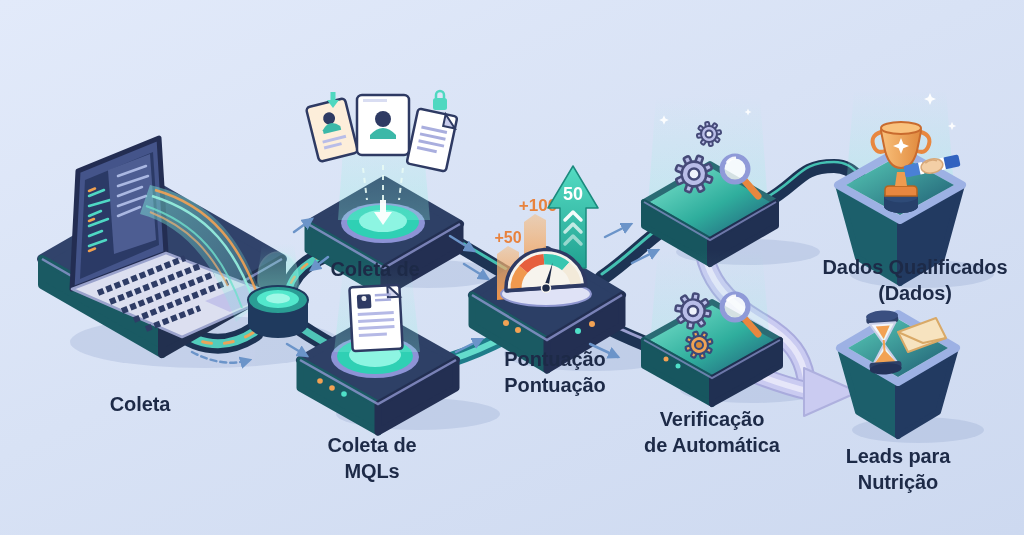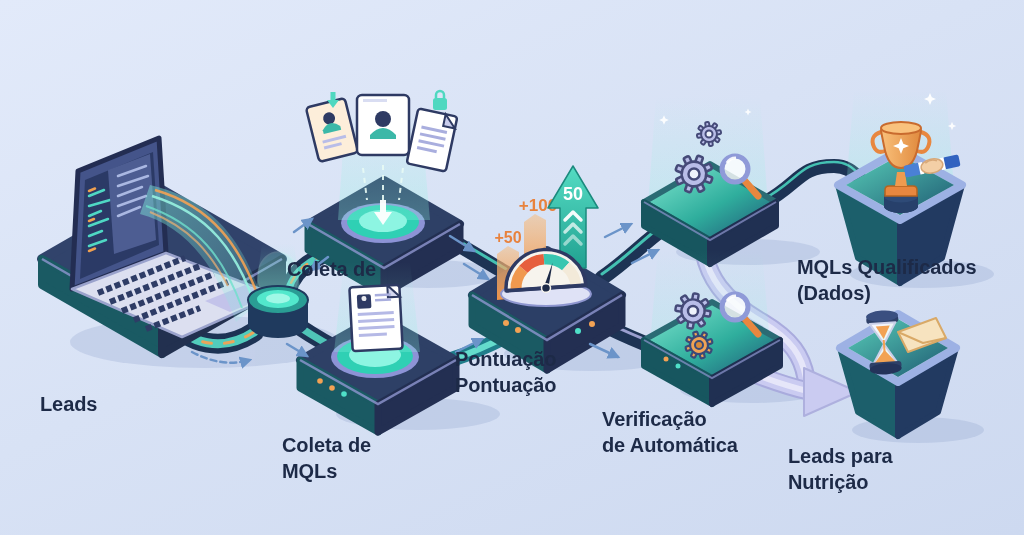--- a/index.html
+++ b/index.html
@@ -1,20 +1,20 @@
 <!DOCTYPE html>
 <html><head>
 <meta charset="utf-8">
 <style>
   html,body{margin:0;padding:0;background:#cfdcf2;}
   .stage{position:relative;width:1024px;height:535px;overflow:hidden;
          background:linear-gradient(155deg,#e2eafa 0%,#d8e2f5 45%,#cdd9f0 100%);
          font-family:"Liberation Sans",sans-serif;}
   .stage svg{position:absolute;left:0;top:0;}
-  .label{position:absolute;z-index:3;
+  .label{position:absolute;z-index:3;text-align:center;
          font:700 20px/1.28 "Liberation Sans",sans-serif;
          color:#1d2a47;letter-spacing:-0.1px;}
   .svgtxt{font-family:"Liberation Sans",sans-serif;font-weight:700;}
 </style>
 </head>
 <body>
 
 <div class="stage">
 
 <svg width="1024" height="535" viewBox="0 0 1024 535">
@@ -396,39 +396,39 @@
     <path d="M287,344 L307,356" marker-end="url(#arr)"></path>
     <path d="M456,352 L482,339" marker-end="url(#arr)"></path>
     <path d="M605,237 L631,224" marker-end="url(#arr)"></path>
     <path d="M632,263 L658,250" marker-end="url(#arr)"></path>
     <path d="M590,344 L618,357" marker-end="url(#arr)"></path>
   </g>
 </svg>
 
 <div class="label" style="left:40px;top:366px;width:200px">
   <br>
-  <span>Leads</span>
+  <span>Coleta</span>
 </div>
 <div class="label" style="left:287px;top:257px;width:176px">
   <span>Coleta de</span>
 </div>
 <div class="label" style="left:282px;top:433px;width:180px">
   <span>Coleta de</span><br>
   <span>MQLs</span>
 </div>
 <div class="label" style="left:455px;top:347px;width:200px">
   <span>Pontuação</span><br>
   <span>Pontuação</span>
 </div>
 <div class="label" style="left:602px;top:407px;width:220px">
   <span>Verificação</span><br>
   <span>de Automática</span>
 </div>
 <div class="label" style="left:797px;top:255px;width:236px">
-  <span>MQLs Qualificados</span><br>
+  <span>Dados Qualificados</span><br>
   <span>(Dados)</span>
 </div>
 <div class="label" style="left:788px;top:444px;width:220px">
   <span>Leads para</span><br>
   <span>Nutrição</span>
 </div>
 
 </div>
 
 </body></html>

